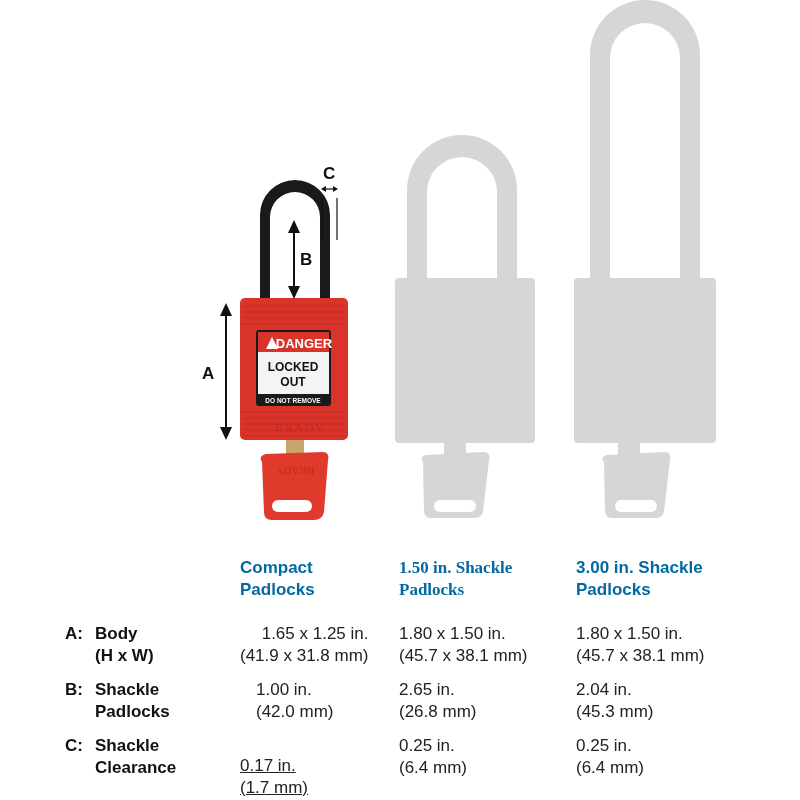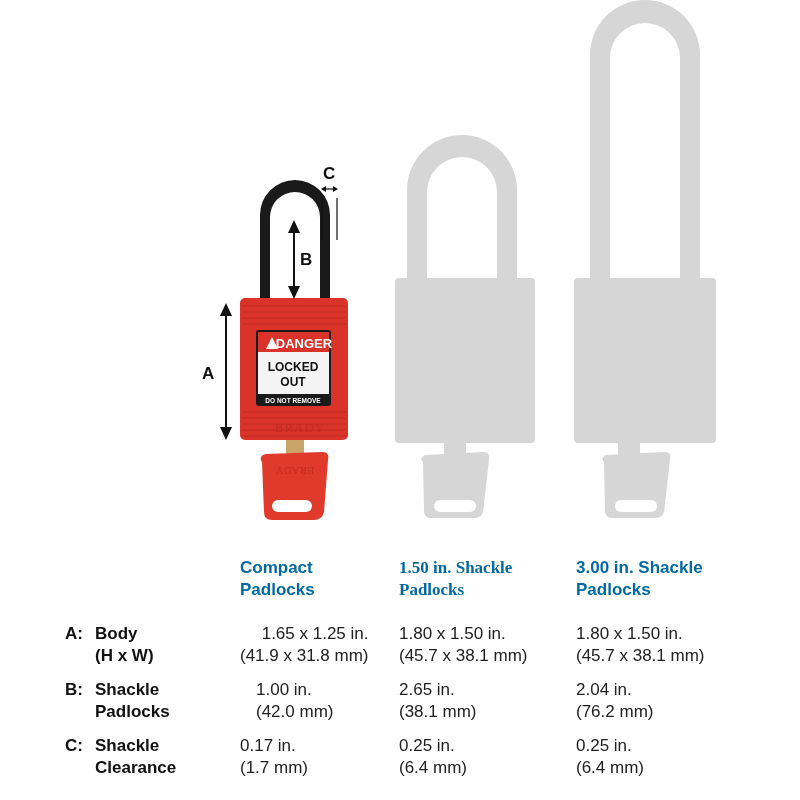--- a/index.html
+++ b/index.html
@@ -132,35 +132,35 @@
       <span class="line">Shackle</span>
       <span class="line">Padlocks</span>
     </span>
 </div>
 <div class="spec" style="left:240px; top:679px;margin-left:16px;">
   <span class="line">1.00 in.</span>
     <span class="line">(42.0 mm)</span>
 </div>
 <div class="spec" style="left:399px; top:679px;">
   <span class="line">2.65 in.</span>
-    <span class="line">(38.1 mm)</span>
+    <span class="line">(26.8 mm)</span>
 </div>
 <div class="spec" style="left:576px; top:679px;">
   <span class="line">2.04 in.</span>
-    <span class="line">(76.2 mm)</span>
+    <span class="line">(45.3 mm)</span>
 </div>
 
 <div class="rowlab" style="left:65px; top:735px; width:150px; height:44px;">
   <span class="letter">C:</span>
   <span class="name">
       <span class="line">Shackle</span>
       <span class="line">Clearance</span>
     </span>
 </div>
-<div class="spec" style="left:240px; top:735px;">
+<div class="spec" style="left:240px; top:755px;text-decoration:underline;">
   <span class="line">0.17 in.</span>
     <span class="line">(1.7 mm)</span>
 </div>
 <div class="spec" style="left:399px; top:735px;">
   <span class="line">0.25 in.</span>
     <span class="line">(6.4 mm)</span>
 </div>
 <div class="spec" style="left:576px; top:735px;">
   <span class="line">0.25 in.</span>
     <span class="line">(6.4 mm)</span>

